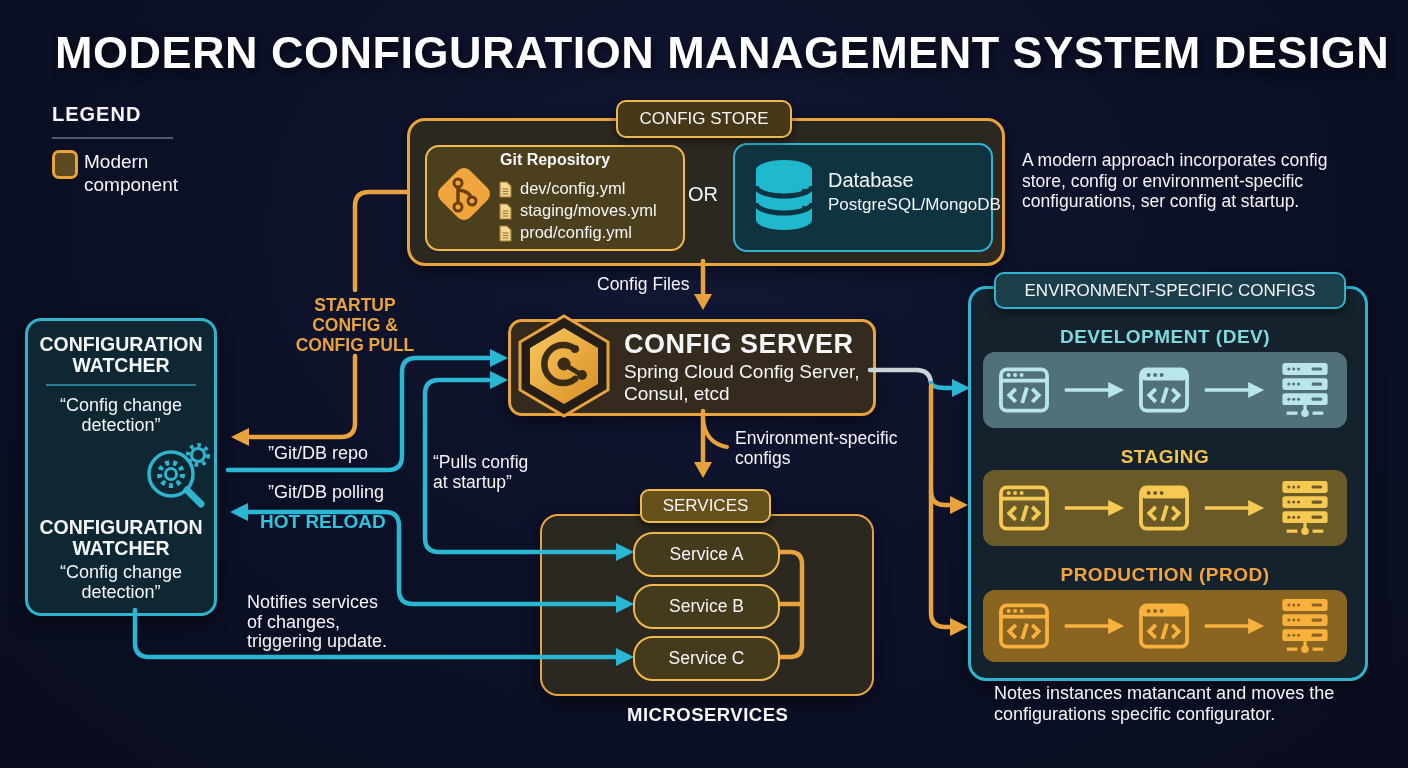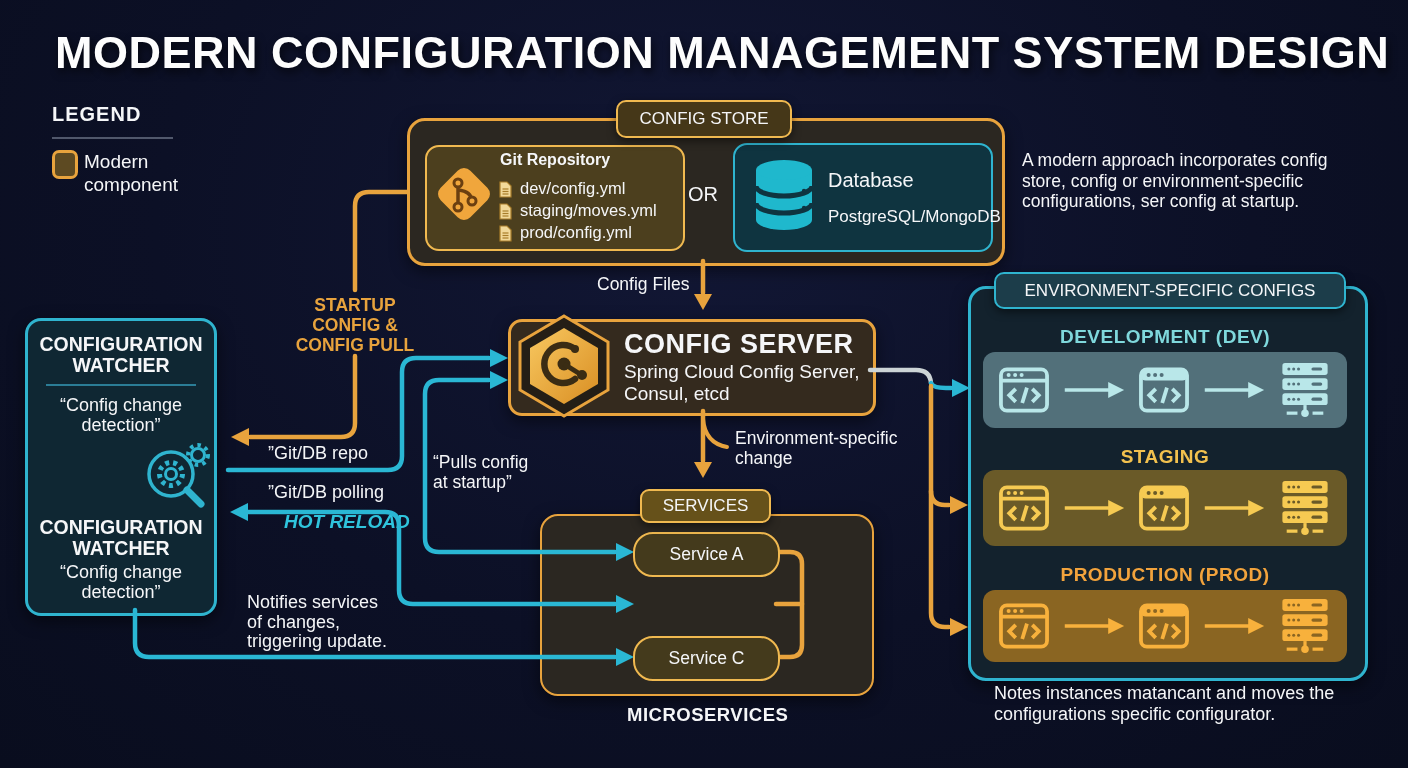--- a/index.html
+++ b/index.html
@@ -21,32 +21,32 @@
   #config-store{left:407px;top:118px;width:592px;height:142px;border:3px solid #e8a33d;border-radius:18px;background:#2b2721;}
   .badge{font-weight:normal;font-size:17px;display:flex;align-items:center;justify-content:center;z-index:5;box-shadow:0 3px 8px rgba(0,0,0,.5);}
   #config-store-badge{left:616px;top:100px;width:172px;height:34px;border:2.5px solid #f0b950;border-radius:10px;background:#453718;}
   #git-card{left:425px;top:145px;width:256px;height:102px;border:2.5px solid #f0b950;border-radius:14px;background:#4c3f1e;}
   #git-title{left:500px;top:151px;font-size:16px;font-weight:bold;}
   .file-row{display:flex;align-items:flex-end;gap:8px;font-size:16.5px;height:22px;}
   #git-files{left:498px;top:176px;}
   #or-label{left:688px;top:183px;font-size:20px;}
   #db-card{left:733px;top:143px;width:256px;height:105px;border:2.5px solid #2fb4cf;border-radius:14px;background:#0f3440;}
   #db-title{left:828px;top:169px;font-size:20px;font-weight:normal;}
-  #db-sub{left:828px;top:195px;font-size:17px;margin-top:12px;}
+  #db-sub{left:828px;top:195px;font-size:17px;}
   #intro-note{left:1022px;top:150px;font-size:17.5px;line-height:20.5px;}
   #config-files-label{left:597px;top:274px;font-size:17.5px;}
   #config-server{left:508px;top:319px;width:362px;height:91px;border:3px solid #e8a33d;border-radius:14px;background:#342a1e;}
   #config-server-title{left:624px;top:329px;font-size:27px;font-weight:bold;letter-spacing:.5px;}
   #config-server-sub{left:624px;top:361px;font-size:19px;line-height:22px;}
   #env-configs-label{left:735px;top:428px;font-size:17.5px;line-height:20px;}
   #pulls-config-label{left:433px;top:452px;font-size:17.5px;line-height:20px;}
   #startup-label{left:280px;top:295px;width:150px;font-size:17.5px;line-height:20px;font-weight:bold;color:#e8a33d;}
   #gitdb-repo-label{left:268px;top:443px;font-size:18px;}
   #gitdb-polling-label{left:268px;top:482px;font-size:18px;}
-  #hot-reload-label{left:284px;top:511px;font-size:19px;font-weight:bold;color:#2fc4dd;font-style:italic;}
+  #hot-reload-label{left:260px;top:511px;font-size:19px;font-weight:bold;color:#2fc4dd;}
   #notifies-label{left:247px;top:593px;font-size:18px;line-height:19.5px;}
   
   #watcher{left:25px;top:318px;width:186px;height:292px;border:3px solid #2fb4cf;border-radius:16px;background:#0f2733;}
   #watcher .in{position:absolute;left:0;width:100%;text-align:center;}
   .watcher-title{font-size:19.5px;font-weight:bold;line-height:21px;}
   .watcher-quote{font-size:18px;line-height:20px;}
   #watcher-divider{position:absolute;left:18px;top:63px;width:150px;height:2px;background:#2b7d96;}
   
   #services-badge{left:640px;top:489px;width:127px;height:30px;border:2.5px solid #f0b950;border-radius:9px;background:#66511a;}
   #micro-box{left:540px;top:514px;width:330px;height:178px;border:2.5px solid #e8a33d;border-radius:18px;background:#2b2721;}
@@ -207,21 +207,21 @@
     <circle cx="63" cy="37" r="4" fill="#3a2c14"></circle>
     <circle cx="52" cy="52" r="6.5" fill="#3a2c14"></circle>
     <line x1="52" y1="52" x2="68" y2="62" stroke="#3a2c14" stroke-width="5"></line>
     <circle cx="70" cy="63" r="5" fill="#3a2c14"></circle>
   </svg>
   <div id="config-server-title" class="abs">CONFIG SERVER</div>
   <div id="config-server-sub" class="abs pre">Spring Cloud Config Server,
 Consul, etcd</div>
 
   <div id="env-configs-label" class="abs pre">Environment-specific
-change</div>
+configs</div>
   <div id="pulls-config-label" class="abs pre">“Pulls config
 at startup”</div>
   <div id="startup-label" class="abs pre ctr">STARTUP
 CONFIG &amp;
 CONFIG PULL</div>
   <div id="gitdb-repo-label" class="abs">”Git/DB repo</div>
   <div id="gitdb-polling-label" class="abs">”Git/DB polling</div>
   <div id="hot-reload-label" class="abs">HOT RELOAD</div>
   <div id="notifies-label" class="abs pre">Notifies services
 of changes,
@@ -247,20 +247,23 @@
 WATCHER</div>
     <div class="in watcher-quote pre" style="top:241px;">“Config change
 detection”</div>
   </div>
 
   <div id="micro-box" class="abs panel"></div>
   <div id="services-badge" class="abs badge">SERVICES</div>
   <div class="abs service-box" style="top:532px;">
       <span>Service A</span>
     </div>
+  <div class="abs service-box" style="top:584px;">
+      <span>Service B</span>
+    </div>
   <div class="abs service-box" style="top:636px;">
       <span>Service C</span>
     </div>
   <div id="microservices-label" class="abs">MICROSERVICES</div>
 
   <div id="env-panel" class="abs panel"></div>
   <div id="env-badge" class="abs badge">ENVIRONMENT-SPECIFIC CONFIGS</div>
 
   <div class="abs env-label" style="top:326px;color:#7fd8dc;">DEVELOPMENT (DEV)</div>
   <div id="env-row-dev" class="abs env-row">

